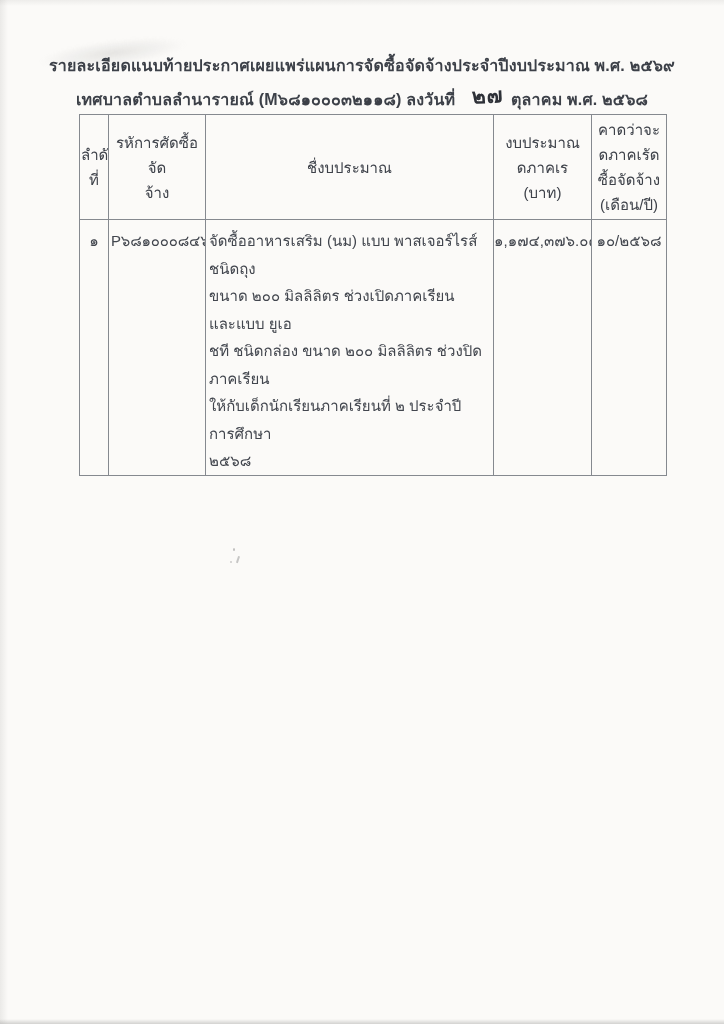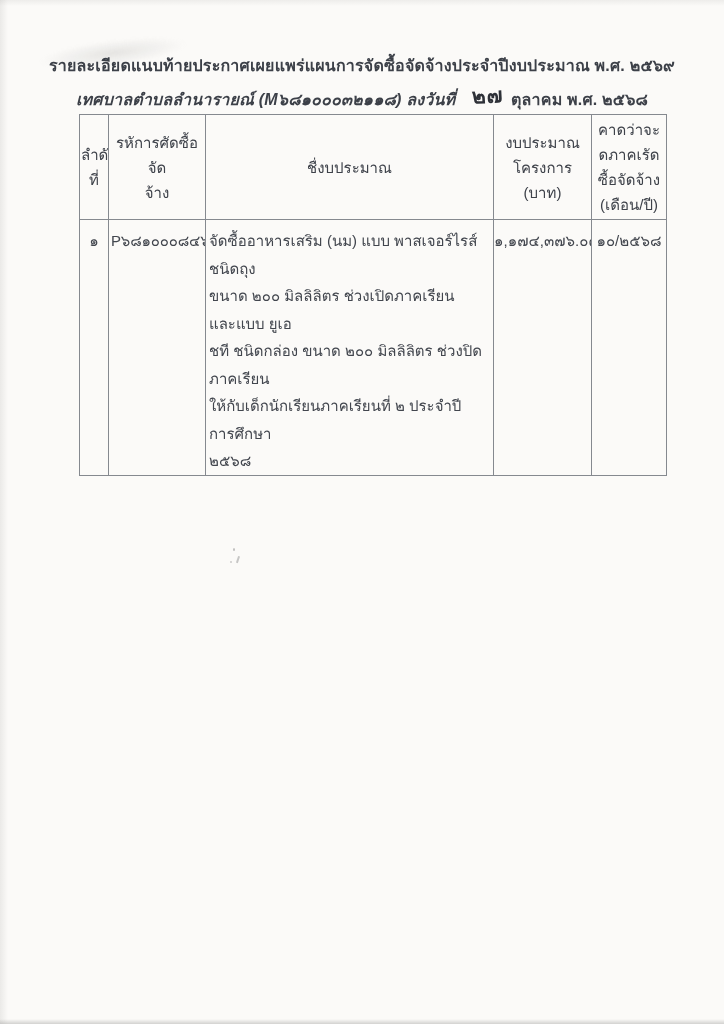--- a/index.html
+++ b/index.html
@@ -63,21 +63,21 @@
   }
   .handwritten {
     display: inline-block;
     font-size: 21px;
     font-weight: 700;
     color: #2e3138;
     transform: rotate(-3deg) translateY(-2px);
     margin: 0 5px;
     letter-spacing: 1px;
   }
-  .t2-prefix { margin-right: 12px; font-style: italic; }
+  .t2-prefix { margin-right: 12px; }
   .t2-suffix { margin-left: 2px; }
   
   .plan-table-wrap {
     position: absolute;
     left: 79px;
     top: 114px;
     width: 587px;
   }
   table.plan-table {
     border-collapse: collapse;
@@ -149,21 +149,21 @@
         <col style="width:75px">
       </colgroup>
       <thead>
         <tr>
           <th>ลำดับ
 ที่</th>
           <th>รหัการศัดซื้อจัด
 จ้าง</th>
           <th>ชื่งบประมาณ</th>
           <th>งบประมาณ
-โครงการ
+ดภาคเร
 (บาท)</th>
           <th>คาดว่าจะ
 ดภาคเรัด
 ซื้อจัดจ้าง
 (เดือน/ปี)</th>
         </tr>
       </thead>
       <tbody>
         <tr>
           <td class="cell-no">๑</td>

